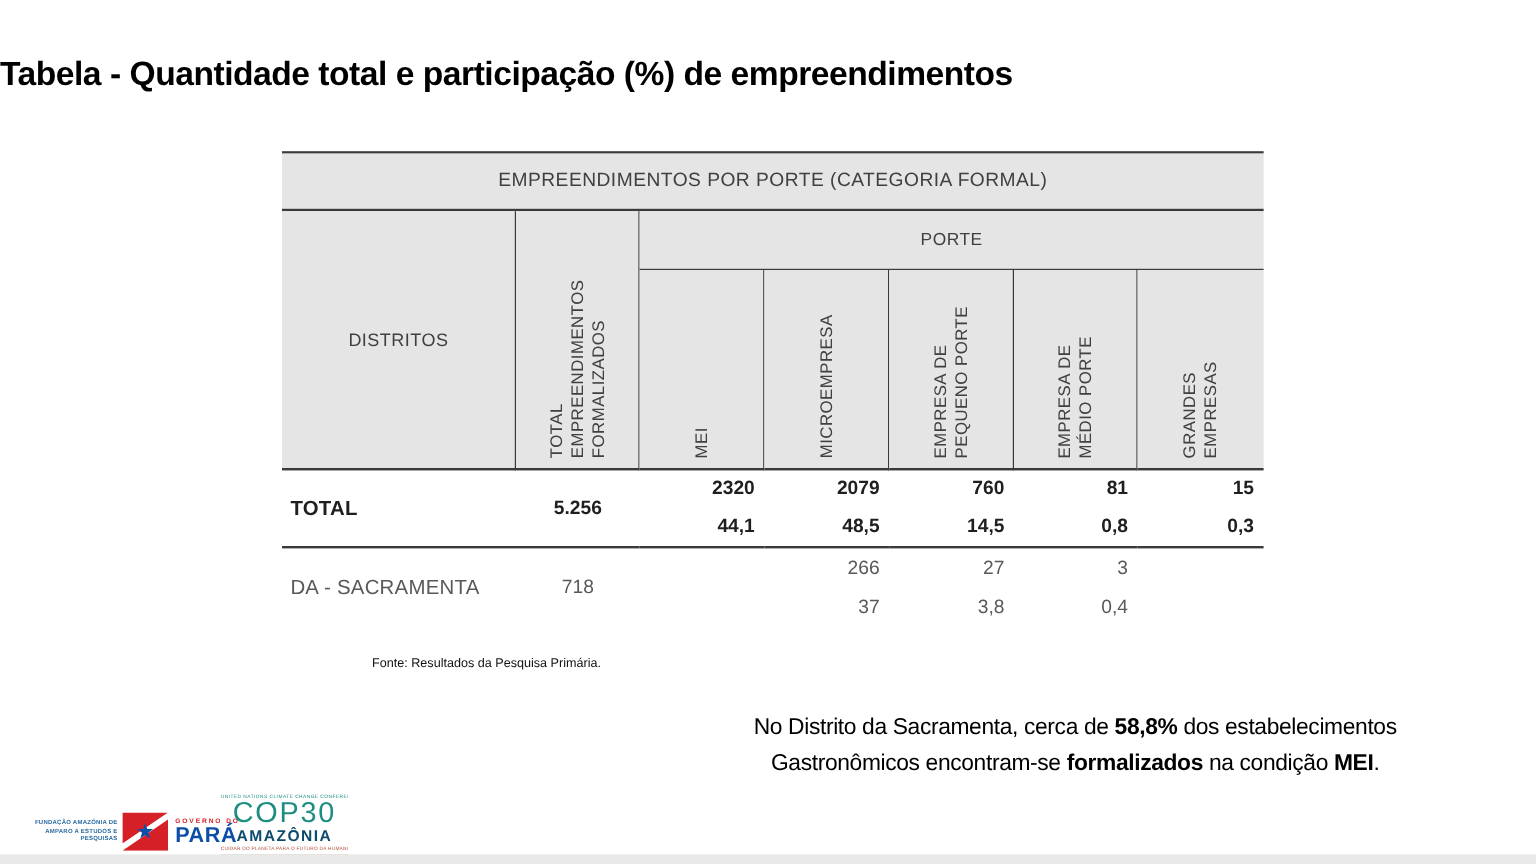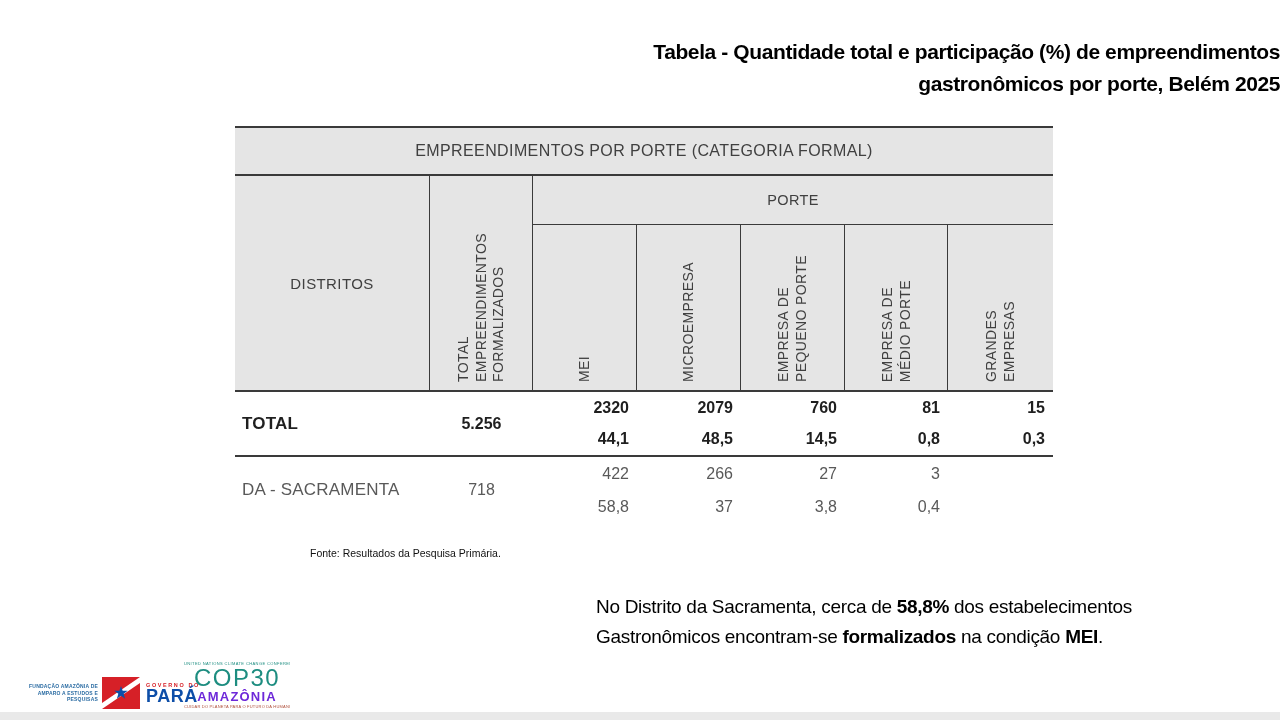--- a/index.html
+++ b/index.html
@@ -8,23 +8,23 @@
     position: relative;
     width: 1280px; height: 720px;
     background: #ffffff;
     font-family: "Liberation Sans", sans-serif;
     overflow: hidden;
     color: #1a1a1a;
   }
 
   
   #title {
-    position: absolute; top: 36px; left: 0; width: 100%;
-    text-align: right;
-    font-weight: bold; font-size: 21px; line-height: 32px;
+    position: absolute; top: 46px; left: 0; width: 100%;
+    text-align: left;
+    font-weight: bold; font-size: 28px; line-height: 32px;
     letter-spacing: -0.4px; color: #000;
     font-stretch: semi-condensed;
   }
 
   
   #table {
     position: absolute; left: 235px; top: 126px; width: 818px;
     display: grid;
     grid-template-columns: 195px 103px 104px 104px 104px 103px 105px;
     grid-template-rows: 48px 49px 167px 65px 66px;
@@ -94,21 +94,21 @@
 
   
   #source {
     position: absolute; left: 310px; top: 547px;
     font-size: 10.5px; color: #111;
   }
 
   
   #annotation {
     position: absolute; left: 596px; top: 592px; width: 600px;
-    text-align: left; font-size: 19px; line-height: 30px;
+    text-align: center; font-size: 19px; line-height: 30px;
     letter-spacing: -0.3px; color: #000;
   }
   #annotation .b { font-weight: bold; }
 
   
   #fapespa {
     position: absolute; left: 28px; top: 677px;
     display: flex; align-items: center; gap: 4px;
   }
   #fapespa .fap-text {
@@ -136,21 +136,21 @@
   #cop30 .cop-top {
     font-size: 4px; letter-spacing: 0.4px; color: #1d8d80;
     white-space: nowrap; overflow: hidden; line-height: 5px;
   }
   #cop30 .cop-title {
     font-size: 24px; line-height: 24px; font-weight: 400;
     letter-spacing: 1.5px; color: #1d8d80;
   }
   #cop30 .cop-sub {
     font-size: 13px; line-height: 13px; font-weight: bold;
-    letter-spacing: 1.2px; color: #6d28d9;
+    letter-spacing: 1.2px; color: #0c4a6e;
   }
   #cop30 .cop-tag {
     font-size: 4px; letter-spacing: 0.2px; color: #b0503c;
     white-space: nowrap; overflow: hidden; line-height: 6px; margin-top: 1px;
   }
   #cop30 .cop-footer {
     display: flex; align-items: center; justify-content: center; gap: 3px;
     margin-top: 2px;
     font-size: 4.5px; letter-spacing: 1px; color: #8a7a66;
     border-top: 0.5px solid #cbbfae; padding-top: 2px;
@@ -163,21 +163,20 @@
     background: #e9e9e9;
   }
 </style>
 </head>
 <body>
 
 <div id="slide">
 
   <div id="title">
     <div>Tabela - Quantidade total e participação (%) de empreendimentos</div>
-    <div>gastronômicos por porte, Belém 2025</div>
   </div>
 
   <div id="table">
     <div class="t-band hdr-bg">EMPREENDIMENTOS POR PORTE (CATEGORIA FORMAL)</div>
 
     <div class="t-distritos hdr-bg">DISTRITOS</div>
 
     <div class="t-totalform hdr-bg">
       <span class="rot">TOTAL
 EMPREENDIMENTOS
@@ -223,24 +222,20 @@
       <div>81</div>
       <div>0,8</div>
     </div>
     <div class="d-val row-total rbot r4 c7">
       <div>15</div>
       <div>0,3</div>
     </div>
 
     <div class="d-label row-sacr r5">DA - SACRAMENTA</div>
     <div class="d-total row-sacr r5">718</div>
-    <div class="d-val row-sacr r5 c3">
-      <div>422</div>
-      <div>58,8</div>
-    </div>
     <div class="d-val row-sacr r5 c4">
       <div>266</div>
       <div>37</div>
     </div>
     <div class="d-val row-sacr r5 c5">
       <div>27</div>
       <div>3,8</div>
     </div>
     <div class="d-val row-sacr r5 c6">
       <div>3</div>

